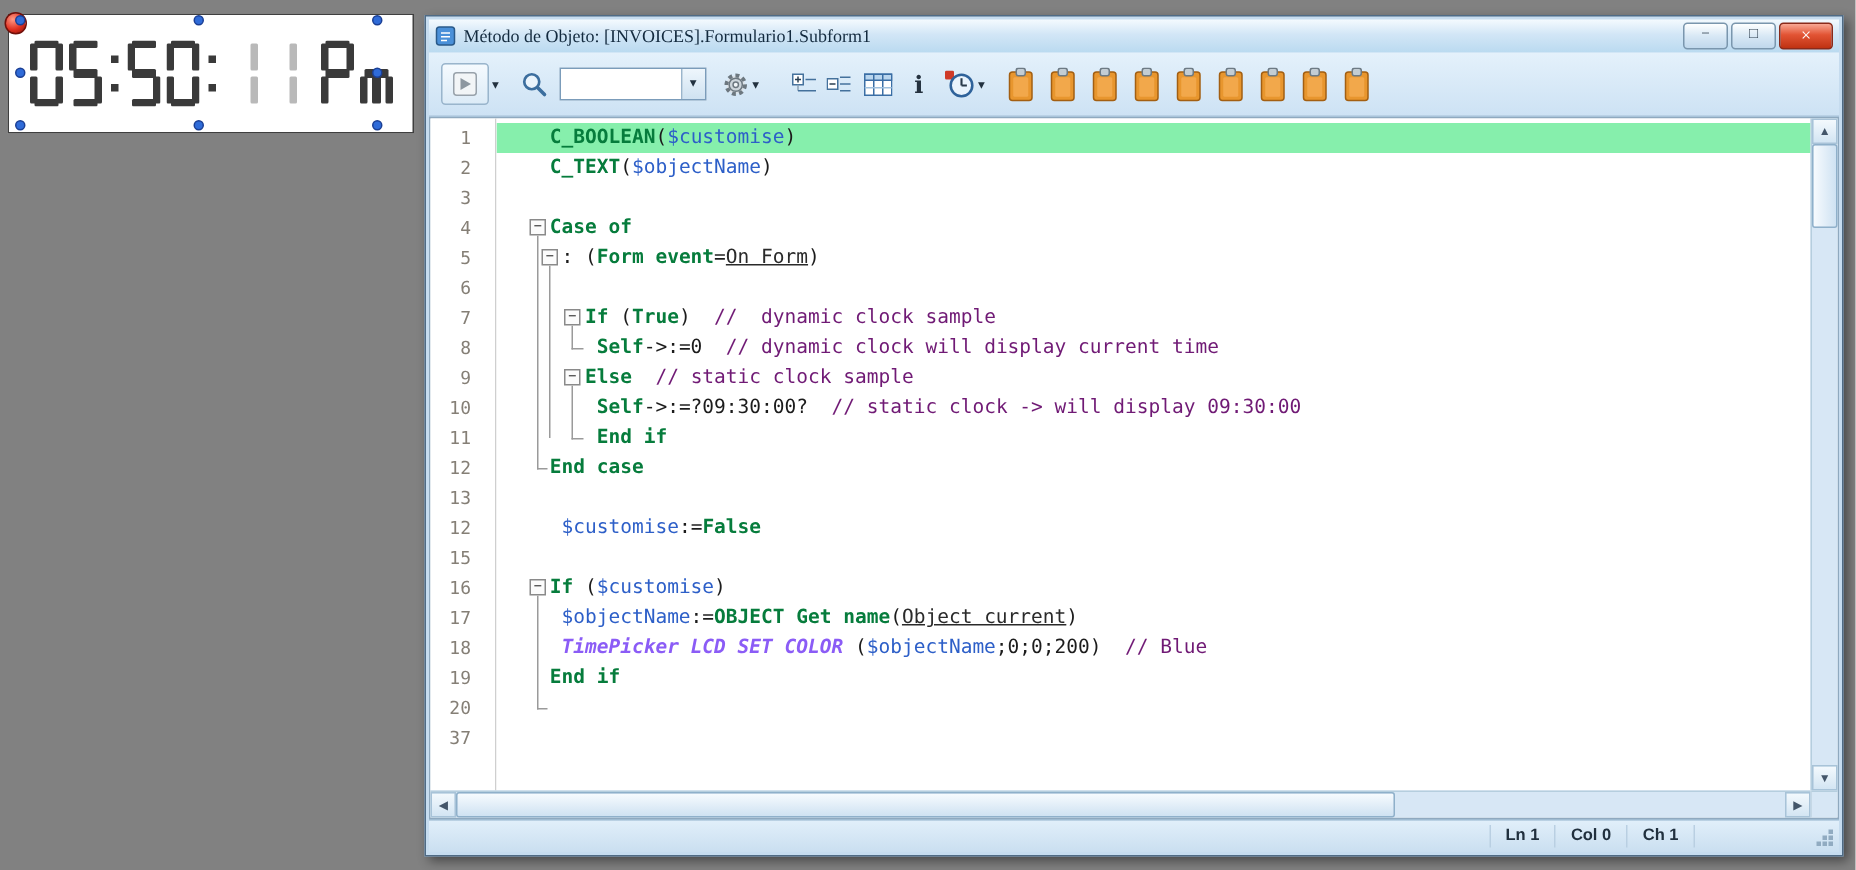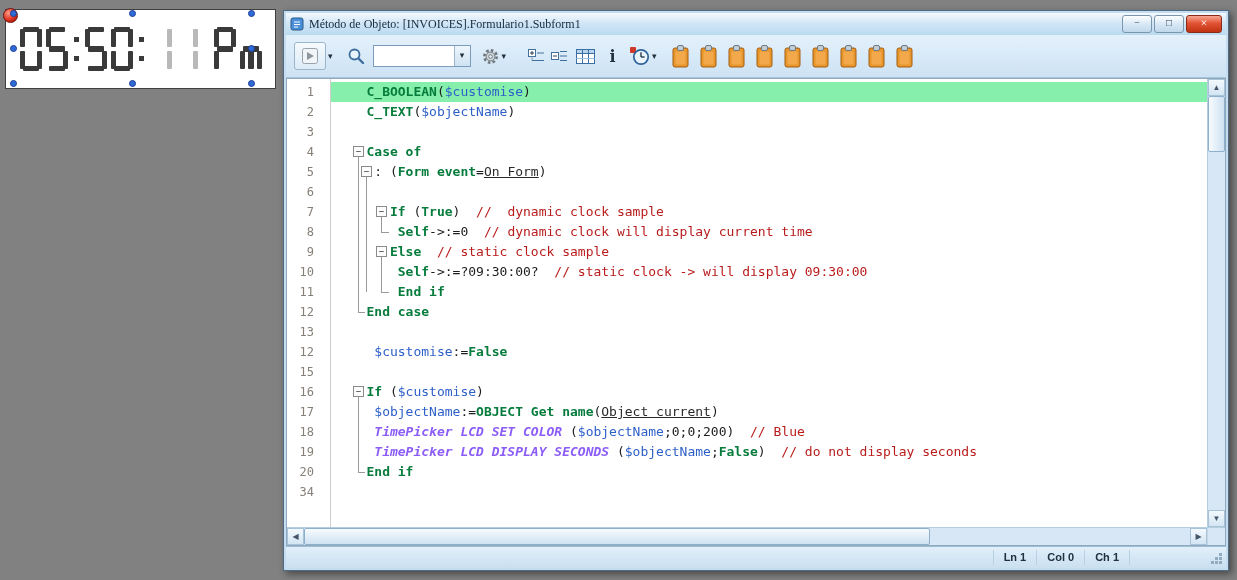--- a/index.html
+++ b/index.html
@@ -61,21 +61,21 @@
   .code-line{height:20px;position:relative;z-index:1;font:13px/20px "DejaVu Sans Mono",monospace;
     white-space:pre;padding-left:12px;color:#1a1a1a;}
   .code-line.hl{background:#86efac;}
   .fold{position:absolute;top:4px;z-index:2;width:9px;height:9px;border:1px solid #8a8a8a;
     background:#fcfcfc;font-size:9px;line-height:8px;text-align:center;color:#333;
     font-family:"DejaVu Sans Mono",monospace;}
   .guide{position:absolute;border-left:1px solid #9a9a9a;border-bottom:1px solid #9a9a9a;box-sizing:content-box;}
   .sg-t{color:#1c1c1c}
   .sg-k{color:#067c3c;font-weight:bold}
   .sg-v{color:#2d5fc8}
-  .sg-c{color:#b91c1c}
+  .sg-c{color:#701a75}
   .sg-p{color:#8b5cf6;font-weight:bold;font-style:italic}
   .sg-u{color:#2a2a2a;text-decoration:underline}
 
   
   .vscroll{flex:0 0 17px;background:#d7e7f5;border-left:1px solid #b5cede;position:relative;
     display:flex;flex-direction:column;}
   .scroll-btn{width:17px;height:17px;flex:0 0 17px;background:linear-gradient(#f3f9fd,#d3e5f3);
     border:1px solid #a8c3d8;box-sizing:border-box;font-size:8px;color:#44566a;text-align:center;line-height:15px;}
   .sb-down{margin-top:auto;}
   .vthumb{position:absolute;top:17px;left:0;width:17px;height:56px;box-sizing:border-box;
@@ -351,42 +351,41 @@
           <div class="ln">11</div>
           <div class="ln">12</div>
           <div class="ln">13</div>
           <div class="ln">12</div>
           <div class="ln">15</div>
           <div class="ln">16</div>
           <div class="ln">17</div>
           <div class="ln">18</div>
           <div class="ln">19</div>
           <div class="ln">20</div>
-          <div class="ln">34</div>
+          <div class="ln">37</div>
         </div>
       <div class="code-area" id="code-area">
           <div class="code-line hl"><span class="sg-t">   </span><span class="sg-k">C_BOOLEAN</span><span class="sg-t">(</span><span class="sg-v">$customise</span><span class="sg-t">)</span></div>
           <div class="code-line"><span class="sg-t">   </span><span class="sg-k">C_TEXT</span><span class="sg-t">(</span><span class="sg-v">$objectName</span><span class="sg-t">)</span></div>
           <div class="code-line"></div>
           <div class="code-line"><span class="fold" style="left: 22px;">−</span><span class="sg-t">   </span><span class="sg-k">Case of</span></div>
           <div class="code-line"><span class="fold" style="left: 30px;">−</span><span class="sg-t">    : (</span><span class="sg-k">Form event</span><span class="sg-t">=</span><span class="sg-u">On Form</span><span class="sg-t">)</span></div>
           <div class="code-line"></div>
           <div class="code-line"><span class="fold" style="left: 45px;">−</span><span class="sg-t">      </span><span class="sg-k">If</span><span class="sg-t"> (</span><span class="sg-k">True</span><span class="sg-t">)  </span><span class="sg-c">//  dynamic clock sample</span></div>
           <div class="code-line"><span class="sg-t">       </span><span class="sg-k">Self</span><span class="sg-t">-&gt;:=0  </span><span class="sg-c">// dynamic clock will display current time</span></div>
           <div class="code-line"><span class="fold" style="left: 45px;">−</span><span class="sg-t">      </span><span class="sg-k">Else</span><span class="sg-t">  </span><span class="sg-c">// static clock sample</span></div>
           <div class="code-line"><span class="sg-t">       </span><span class="sg-k">Self</span><span class="sg-t">-&gt;:=?09:30:00?  </span><span class="sg-c">// static clock -&gt; will display 09:30:00</span></div>
           <div class="code-line"><span class="sg-t">       </span><span class="sg-k">End if</span></div>
           <div class="code-line"><span class="sg-t">   </span><span class="sg-k">End case</span></div>
           <div class="code-line"></div>
           <div class="code-line"><span class="sg-t">    </span><span class="sg-v">$customise</span><span class="sg-t">:=</span><span class="sg-k">False</span></div>
           <div class="code-line"></div>
           <div class="code-line"><span class="fold" style="left: 22px;">−</span><span class="sg-t">   </span><span class="sg-k">If</span><span class="sg-t"> (</span><span class="sg-v">$customise</span><span class="sg-t">)</span></div>
           <div class="code-line"><span class="sg-t">    </span><span class="sg-v">$objectName</span><span class="sg-t">:=</span><span class="sg-k">OBJECT Get name</span><span class="sg-t">(</span><span class="sg-u">Object current</span><span class="sg-t">)</span></div>
           <div class="code-line"><span class="sg-t">    </span><span class="sg-p">TimePicker LCD SET COLOR</span><span class="sg-t"> (</span><span class="sg-v">$objectName</span><span class="sg-t">;0;0;200)  </span><span class="sg-c">// Blue</span></div>
-          <div class="code-line"><span class="sg-t">    </span><span class="sg-p">TimePicker LCD DISPLAY SECONDS</span><span class="sg-t"> (</span><span class="sg-v">$objectName</span><span class="sg-t">;</span><span class="sg-k">False</span><span class="sg-t">)  </span><span class="sg-c">// do not display seconds</span></div>
           <div class="code-line"><span class="sg-t">   </span><span class="sg-k">End if</span></div>
           <div class="code-line"></div>
           <div class="guide" style="left: 27px; top: 78px; height: 155px; width: 6px;"></div>
           <div class="guide" style="left: 35px; top: 98px; height: 115px; width: 1px; border-bottom: none;"></div>
           <div class="guide" style="left: 50px; top: 138px; height: 15px; width: 7px;"></div>
           <div class="guide" style="left: 50px; top: 178px; height: 35px; width: 7px;"></div>
           <div class="guide" style="left: 27px; top: 318px; height: 75px; width: 6px;"></div>
         </div>
       <div class="vscroll">
         <span class="scroll-btn">▲</span>

